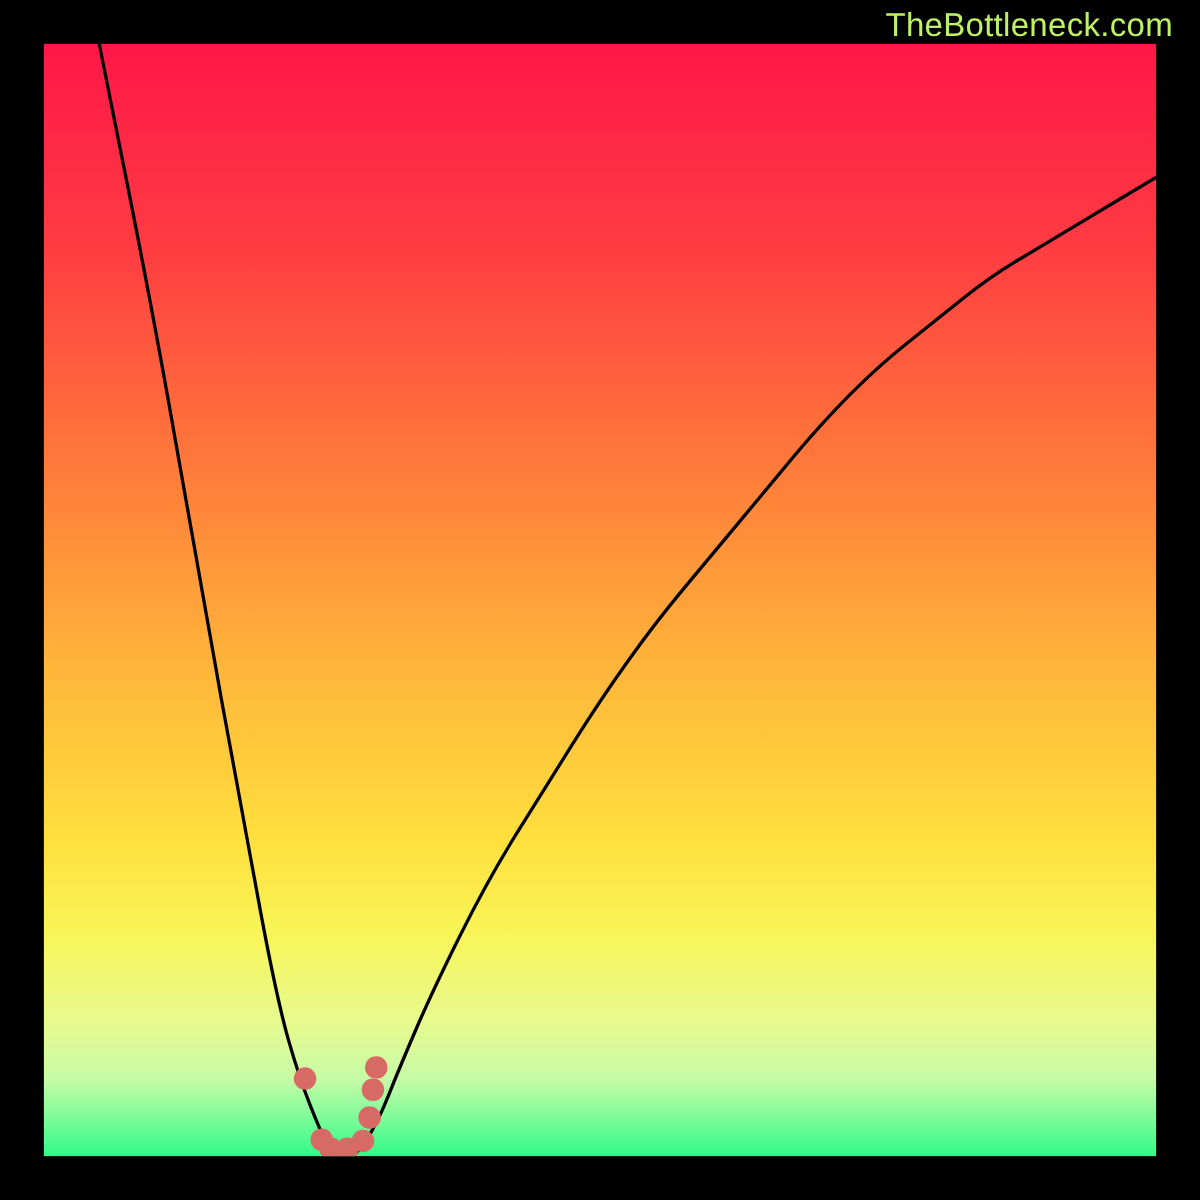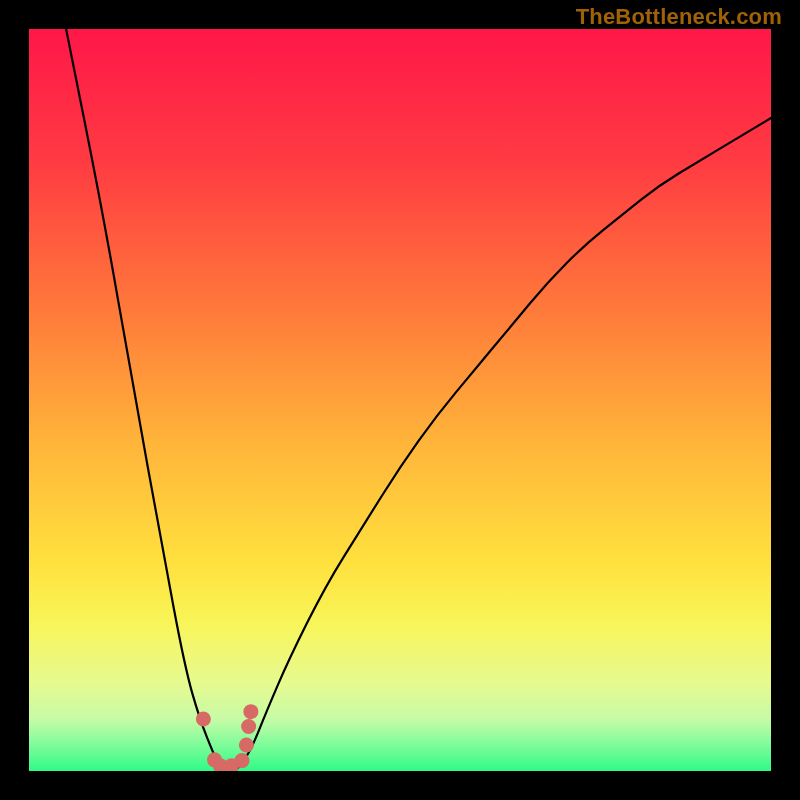--- a/index.html
+++ b/index.html
@@ -15,22 +15,22 @@
     position: relative;
     width: 800px;
     height: 800px;
     background: #000;
   }
   .watermark {
     position: absolute;
     top: 4px;
     right: 18px;
     font-size: 22px;
-    font-weight: bold;
-    color: #a16207;
+    font-weight: normal;
+    color: #bef264;
     letter-spacing: 0.2px;
     z-index: 10;
   }
   .plot {
     position: absolute;
     left: 29px;
     top: 29px;
     width: 742px;
     height: 742px;
     overflow: hidden;

